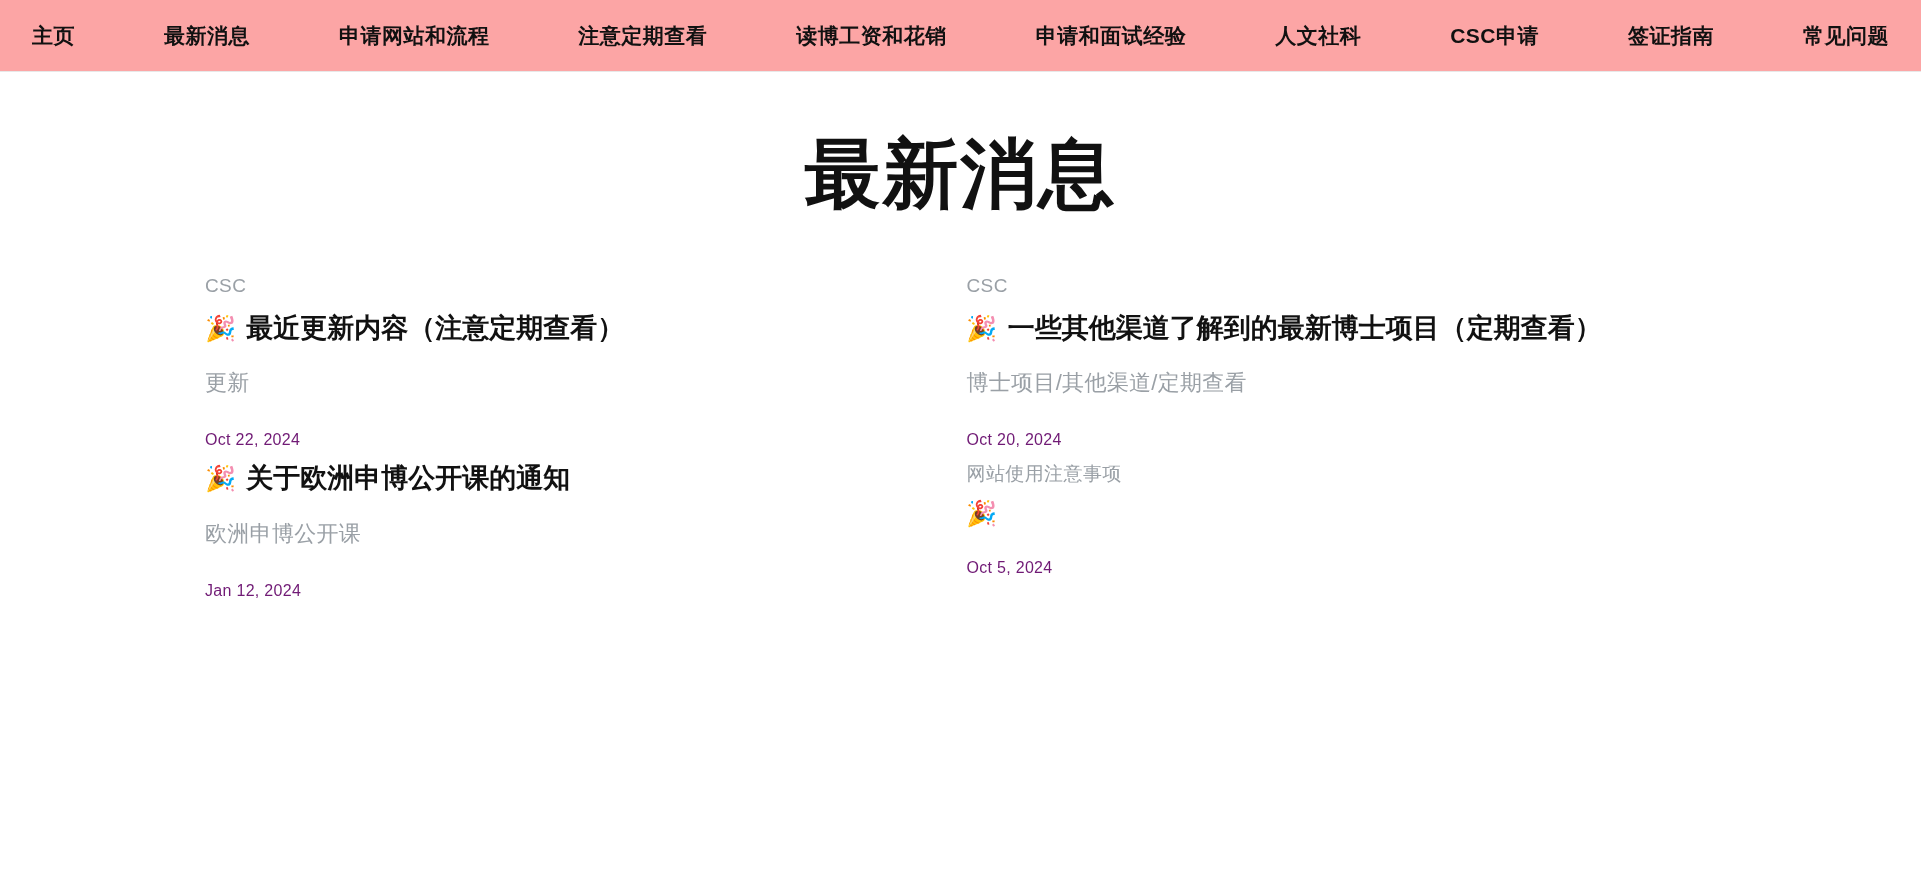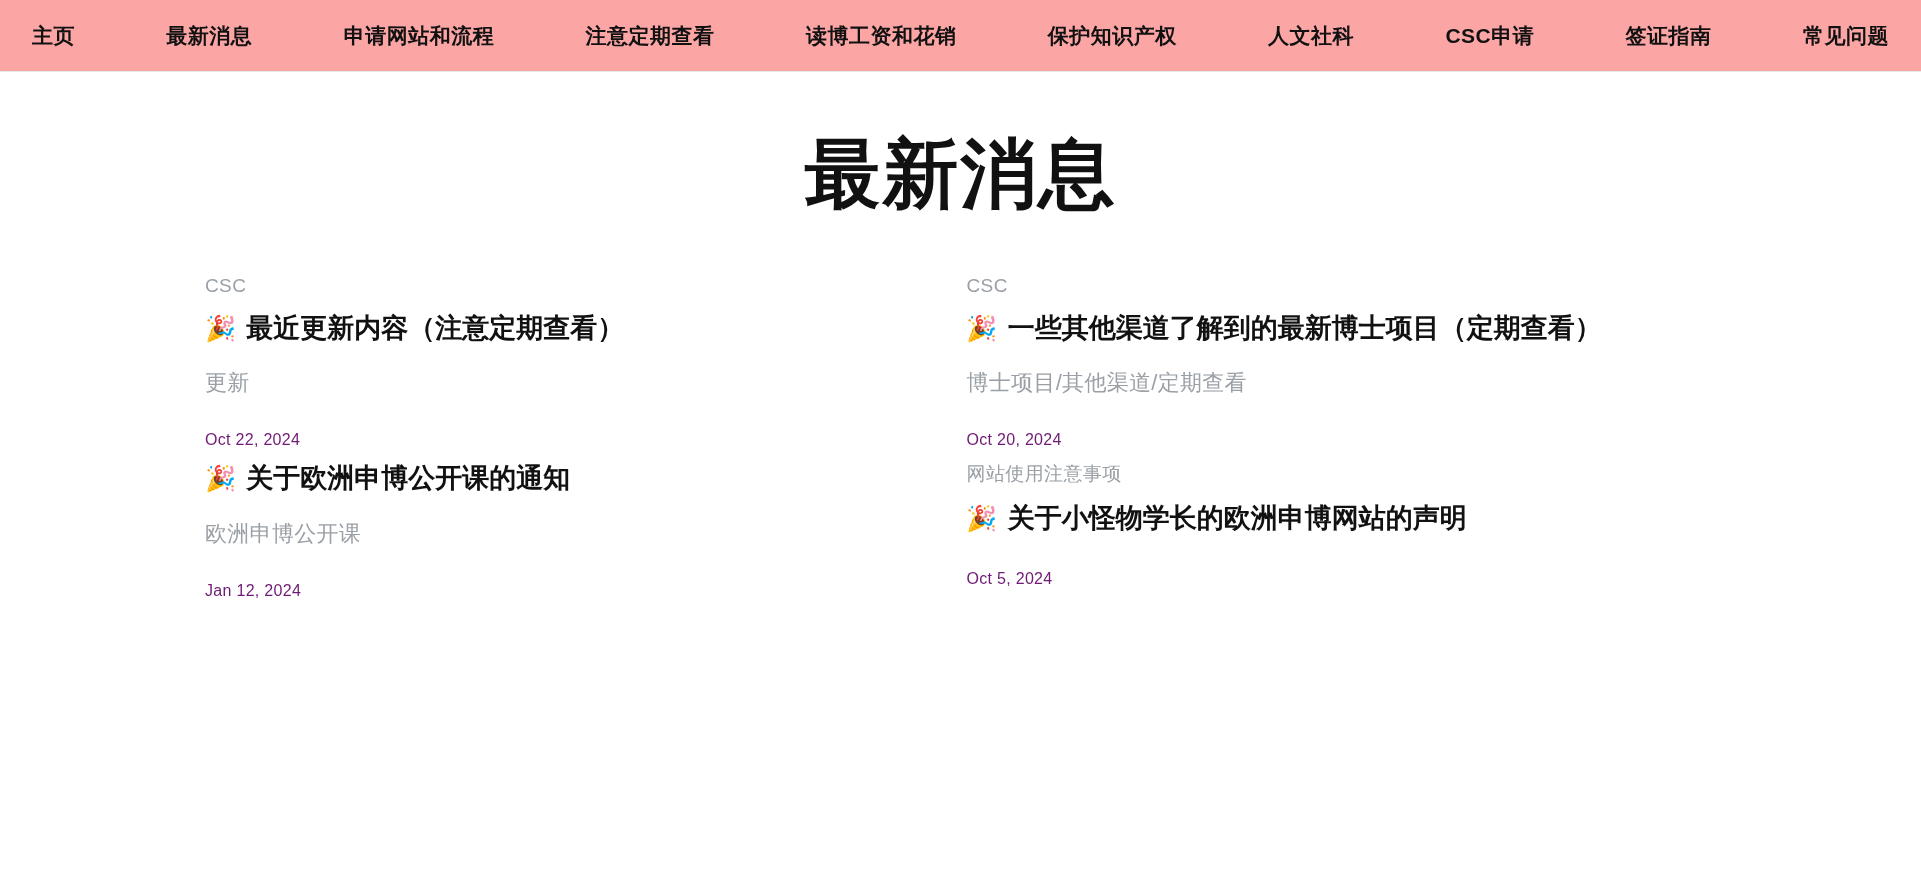--- a/index.html
+++ b/index.html
@@ -106,21 +106,21 @@
 </head>
 <body>
 
 <nav class="navbar">
   <div class="nav-list">
     <div class="nav-item">主页</div>
     <div class="nav-item">最新消息</div>
     <div class="nav-item">申请网站和流程</div>
     <div class="nav-item">注意定期查看</div>
     <div class="nav-item">读博工资和花销</div>
-    <div class="nav-item">保护知识产权</div>
+    <div class="nav-item">申请和面试经验</div>
     <div class="nav-item">人文社科</div>
     <div class="nav-item">CSC申请</div>
     <div class="nav-item">签证指南</div>
     <div class="nav-item">常见问题</div>
   </div>
 </nav>
 
 <h1 class="page-title">最新消息</h1>
 
 <main class="content">
@@ -152,19 +152,18 @@
         <span>关于欧洲申博公开课的通知</span>
       </h2>
       <div class="post-tags">欧洲申博公开课</div>
       <div class="post-date">Jan 12, 2024</div>
     </article>
 
     <article class="post-card">
       <div class="post-category">网站使用注意事项</div>
       <h2 class="post-title">
         <span class="emoji">🎉</span>
-        <span>关于小怪物学长的欧洲申博网站的声明</span>
       </h2>
       <div class="post-date">Oct 5, 2024</div>
     </article>
 
   </div>
 </main>
 
 </body></html>

